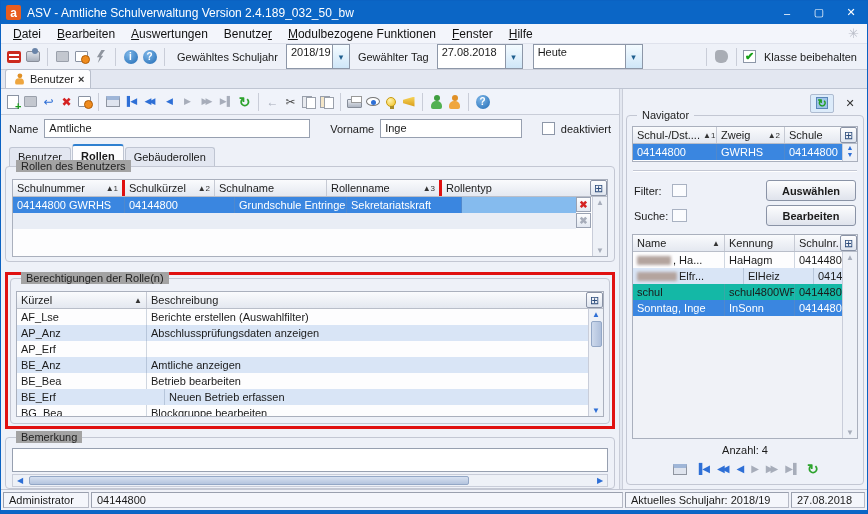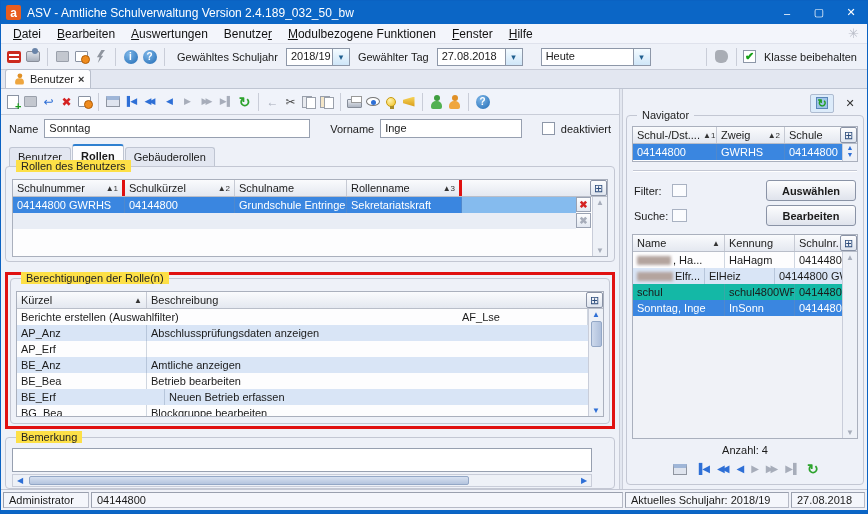--- a/index.html
+++ b/index.html
@@ -11,21 +11,21 @@
   .wtitle{font-size:12px;flex:1;white-space:nowrap}
   .wbtn{width:32px;height:23px;display:flex;align-items:center;justify-content:center;font-size:11px;color:#fff}
   
   .menubar{height:20px;background:#f3f5fb;border-bottom:1px solid #dfe2ec;display:flex;align-items:center;padding-left:4px;flex:0 0 auto}
   .mitem{padding:0 8px;height:20px;line-height:20px;font-size:12px;color:#111}
   .menuspin{margin-left:auto;margin-right:8px;color:#b9bdc8;font-size:13px}
   
   .toolbar1{height:26px;background:#eef1f8;border-bottom:1px solid #c9cdd8;display:flex;align-items:center;padding:0 4px;gap:2px;flex:0 0 auto}
   .sep{width:1px;height:18px;background:#c9cdd8;margin:0 4px;flex:0 0 auto}
   .tlabel{margin:12px 6px;white-space:nowrap}
-  .combo{height:18px;border:1px solid #8d97a8;background:#fff;display:flex;align-items:stretch;flex:0 0 auto}
+  .combo{height:25px;border:1px solid #8d97a8;background:#fff;display:flex;align-items:stretch;flex:0 0 auto}
   .combo .val{padding:1px 4px;flex:1;white-space:nowrap;overflow:hidden}
   .combo .cbtn{width:17px;background:linear-gradient(#f4fbff,#cfe6f8);border-left:1px solid #8d97a8;color:#1f5f8f;display:flex;align-items:center;justify-content:center;font-size:9px}
   .cb{width:13px;height:13px;border:1px solid #8d97a8;background:#fff;display:inline-flex;align-items:center;justify-content:center;flex:0 0 auto}
   .cb .mk{color:#17a017;font-size:11px;font-weight:bold;line-height:1}
   
   .ic{width:17px;height:17px;display:inline-flex;align-items:center;justify-content:center;font-size:12px;flex:0 0 auto;position:relative}
   .shape{display:inline-block;position:relative}
   .i-redpanel{width:14px;height:12px;background:#cc2a1e;border-radius:2px}
   .i-redpanel:after{content:"";position:absolute;left:2px;top:3px;width:10px;height:2px;background:#fff;box-shadow:0 4px 0 #fff}
   .i-personprint{width:14px;height:11px;background:linear-gradient(#dfe3ea,#aab1bd);border:1px solid #8a8f9a;border-radius:2px}
@@ -64,21 +64,21 @@
   .inner{flex:1;display:flex;min-height:0}
   .main-col{width:618px;display:flex;flex-direction:column;min-width:0}
   .toolbar2{height:26px;border-bottom:1px solid #c9cdd8;display:flex;align-items:center;padding:0 3px;gap:1px;flex:0 0 auto;background:#f0f3fa}
   .formrow{height:27px;display:flex;align-items:center;padding:0 8px;flex:0 0 auto;gap:6px}
   .field{height:19px;border:1px solid #97a0b0;background:#fff;padding:2px 4px;white-space:nowrap;overflow:hidden}
   .mainbody{flex:1;padding:2px 4px 0 4px;display:flex;flex-direction:column;min-height:0}
   .tabs2{display:flex;align-items:flex-end;height:22px;padding-left:4px;flex:0 0 auto}
   .tab2{height:19px;background:#e3e7f1;border:1px solid #bfc5d2;border-bottom:none;border-radius:3px 3px 0 0;padding:0 8px;display:flex;align-items:center;margin-right:1px}
   .tab2.active{height:22px;background:#fdfdfe;border-top:2px solid #2f80d0;font-weight:bold}
   .group{border:1px solid #c3c7d3;border-radius:4px;position:relative;background:#eef1f8}
-  .gtitle{position:absolute;top:-7px;left:10px;background:#fde047;padding:0 5px;color:#222;white-space:nowrap}
+  .gtitle{position:absolute;top:-7px;left:10px;background:#a3a3a3;padding:0 5px;color:#222;white-space:nowrap}
   
   .tblwrap{border:1px solid #aab0bd;background:#fdfdfe;display:flex;flex-direction:column;overflow:hidden}
   .thead{display:flex;flex:0 0 17px;background:linear-gradient(#fafbfd,#e4e8f0);border-bottom:1px solid #b9bec9}
   .th{padding:1px 4px;border-right:1px solid #c6cad4;display:flex;align-items:center;white-space:nowrap;overflow:hidden}
   .th .sort{margin-left:auto;font-size:8px;color:#333;padding-left:3px}
   .th.redbar{border-right:3px solid #e01010}
   .cfgbtn{width:17px;flex:0 0 17px;background:linear-gradient(#fdfdfe,#dfe5ef);border:1px solid #8a93a6;border-radius:2px;display:flex;align-items:center;justify-content:center;color:#2a4a7a;font-size:11px;margin-left:auto}
   .tbody{flex:1;display:flex;min-height:0}
   .rows{flex:1;min-width:0;overflow:hidden}
   .trow{display:flex;height:16px;align-items:center}
@@ -169,21 +169,21 @@
     <span class="tlabel">Gewähltes Schuljahr</span>
     <div class="combo" style="width:64px">
       <span class="val">2018/19</span>
       <span class="cbtn">▾</span>
     </div>
     <span class="tlabel">Gewählter Tag</span>
     <div class="combo" style="width:86px">
       <span class="val">27.08.2018</span>
       <span class="cbtn">▾</span>
     </div>
-    <div class="combo" style="width:110px;margin-left:16px">
+    <div class="combo" style="width:110px;margin-left:8px">
       <span class="val">Heute</span>
       <span class="cbtn">▾</span>
     </div>
     <span style="flex:1"></span>
     <span class="sep"></span>
     <span class="ic">
         <span class="shape i-blob"></span>
       </span>
     <span class="sep"></span>
     <span class="cb">
@@ -263,21 +263,21 @@
             <span class="shape person p-orange"></span>
           </span>
         <span class="sep"></span>
         <span class="ic">
             <span class="i-circle">?</span>
           </span>
       </div>
 
       <div class="formrow">
         <span>Name</span>
-        <div class="field" style="width:282px">Sonntag</div>
+        <div class="field" style="width:282px">Amtliche</div>
         <span style="margin-left:14px">Vorname</span>
         <div class="field" style="width:150px">Inge</div>
         <span class="cb" style="margin-left:14px"></span>
         <span>deaktiviert</span>
       </div>
 
       <div class="mainbody">
 
         <div class="tabs2">
           <div class="tab2">
@@ -292,30 +292,33 @@
         </div>
 
         <div class="group" style="height:96px;padding:12px 6px 6px 6px">
           <span class="gtitle">Rollen des Benutzers</span>
           <div class="tblwrap" style="height:78px">
             <div class="thead">
               <div class="th redbar" style="width:112px">
                   <span>Schulnummer</span>
                   <span class="sort">▲1</span>
                 </div>
-              <div class="th" style="width:110px">
+              <div class="th" style="width:90px">
                   <span>Schulkürzel</span>
                   <span class="sort">▲2</span>
                 </div>
               <div class="th" style="width:112px">
                   <span>Schulname</span>
                 </div>
               <div class="th redbar" style="width:115px">
                   <span>Rollenname</span>
                   <span class="sort">▲3</span>
+                </div>
+              <div class="th" style="flex:1;border-right:none">
+                  <span>Rollentyp</span>
                 </div>
               <div class="cfgbtn">
                   <span>⊞</span>
                 </div>
             </div>
             <div class="tbody">
               <div class="rows">
                 <div class="trow sel">
                   <div class="td cellsep" style="width:112px">04144800 GWRHS</div>
                   <div class="td cellsep" style="width:110px">04144800</div>
@@ -350,22 +353,22 @@
                 <div class="th" style="flex:1;border-right:none">
                     <span>Beschreibung</span>
                   </div>
                 <div class="cfgbtn">
                     <span>⊞</span>
                   </div>
               </div>
               <div class="tbody">
                 <div class="rows">
                   <div class="trow">
+                      <div class="td cellsep" style="width:130px">AF_Lse</div>
                       <div class="td" style="flex:1">Berichte erstellen (Auswahlfilter)</div>
-                      <div class="td cellsep" style="width:130px">AF_Lse</div>
                     </div>
                   <div class="trow alt">
                       <div class="td cellsep" style="width:130px">AP_Anz</div>
                       <div class="td" style="flex:1">Abschlussprüfungsdaten anzeigen</div>
                     </div>
                   <div class="trow">
                       <div class="td cellsep" style="width:130px">AP_Erf</div>
                     </div>
                   <div class="trow alt">
                       <div class="td cellsep" style="width:130px">BE_Anz</div>
@@ -389,21 +392,21 @@
                   <span class="blue" style="margin-top:1px">▲</span>
                   <span class="thumb" style="height:26px;margin-top:2px"></span>
                   <span style="flex:1"></span>
                   <span class="blue" style="margin-bottom:1px">▼</span>
                 </div>
               </div>
             </div>
           </div>
         </div>
 
-        <div class="group" style="flex:1;min-height:50px;padding:10px 16px 0 0">
+        <div class="group" style="flex:1;min-height:50px;padding:10px 0 0 0">
           <span class="gtitle">Bemerkung</span>
           <div class="field" style="height:24px;margin:0 6px"></div>
           <div class="hscroll">
             <span class="hbtn">◀</span>
             <span class="htrack">
                 <span class="hthumb"></span>
               </span>
             <span class="hbtn">▶</span>
           </div>
         </div>
@@ -488,21 +491,21 @@
             <div class="rows">
               <div class="trow" style="background:#fdfdfe">
                 <div class="td cellsep" style="width:92px">
                     <span class="redact" style="width:34px"></span>
                     <span>, Ha...</span>
                   </div>
                 <div class="td cellsep" style="width:70px">HaHagm</div>
                 <div class="td" style="flex:1">04144800 GW...</div>
               </div>
               <div class="trow alt">
-                <div class="td cellsep" style="width:72px">
+                <div class="td cellsep" style="width:111px">
                     <span class="redact" style="width:40px"></span>
                     <span> Elfr...</span>
                   </div>
                 <div class="td cellsep" style="width:70px">ElHeiz</div>
                 <div class="td" style="flex:1">04144800 GW...</div>
               </div>
               <div class="trow" style="background:#14b8a6">
                 <div class="td cellsep" style="width:92px">schul</div>
                 <div class="td cellsep" style="width:70px">schul4800WRHS</div>
                 <div class="td" style="flex:1">04144800 GW...</div>

